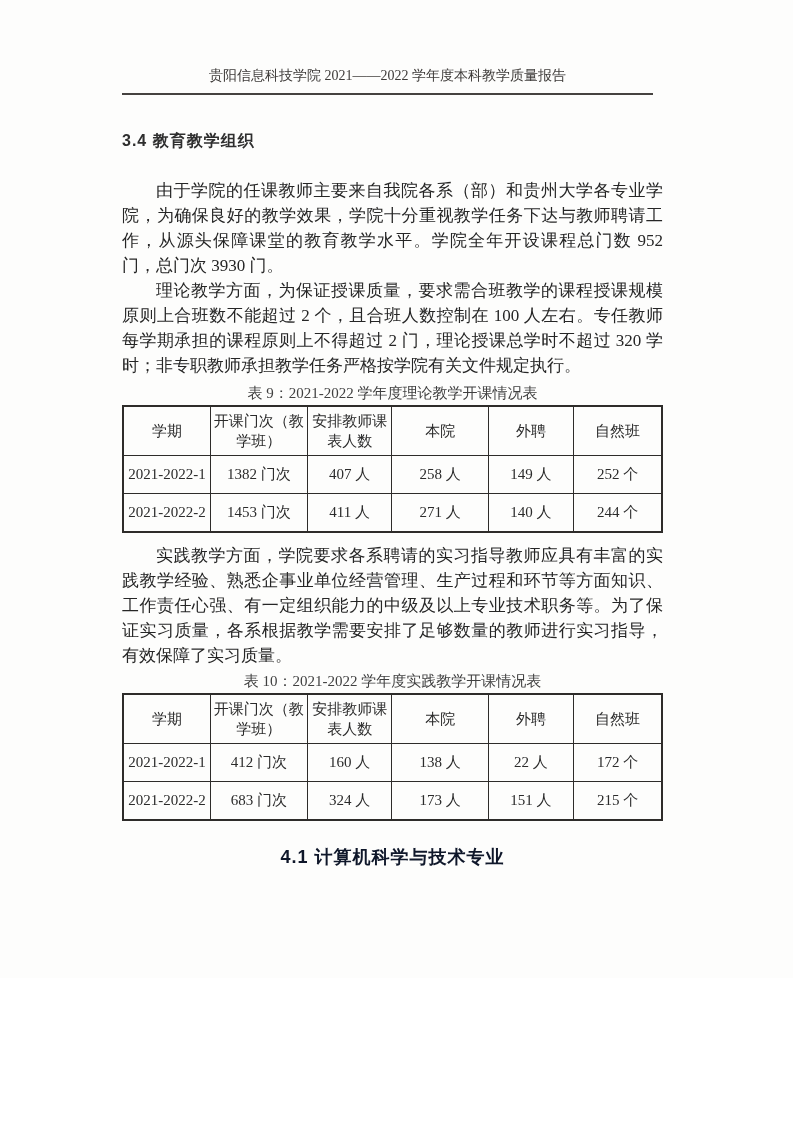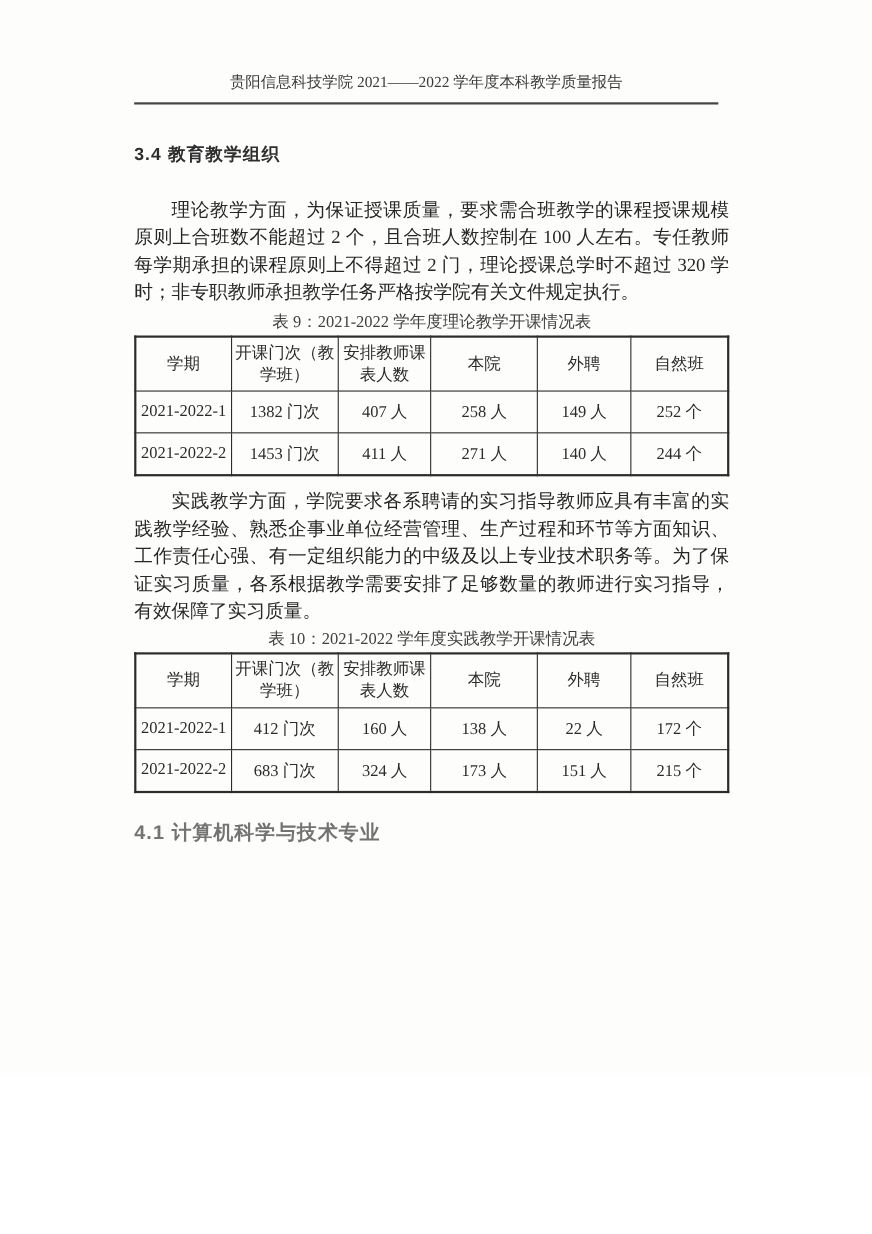--- a/index.html
+++ b/index.html
@@ -44,22 +44,23 @@
     letter-spacing: 1px;
     color: #2e2e2e;
     margin: 16px 0 24px 0;
   }
   .h-minor {
     font-family: "Liberation Sans", sans-serif;
     font-weight: 600;
     font-size: 18px;
     line-height: 24px;
     letter-spacing: 1px;
-    color: #737373;
+    color: #0f172a;
     margin: 24px 0 0 0;
+    text-align: center;
   }
   .h-s4  { margin-top: 24px; margin-bottom: 0; }
   p.body {
     font-size: 17px;
     line-height: 25px;
     text-align: justify;
     text-indent: 2em;
     margin: 0;
     color: #262626;
   }
@@ -113,20 +114,21 @@
 <div class="page">
 
   <div class="running-header">
     <span>贵阳信息科技学院 2021——2022 学年度本科教学质量报告</span>
   </div>
 
   <div class="content">
 
     <h2 class="h-major">3.4 教育教学组织</h2>
 
+    <p class="body">由于学院的任课教师主要来自我院各系（部）和贵州大学各专业学院，为确保良好的教学效果，学院十分重视教学任务下达与教师聘请工作，从源头保障课堂的教育教学水平。学院全年开设课程总门数 952 门，总门次 3930 门。</p>
     <p class="body">理论教学方面，为保证授课质量，要求需合班教学的课程授课规模原则上合班数不能超过 2 个，且合班人数控制在 100 人左右。专任教师每学期承担的课程原则上不得超过 2 门，理论授课总学时不超过 320 学时；非专职教师承担教学任务严格按学院有关文件规定执行。</p>
 
     <div class="table-caption">表 9：2021-2022 学年度理论教学开课情况表</div>
     <table class="data">
       <colgroup>
         <col style="width:16.2%">
           <col style="width:18%">
           <col style="width:15.7%">
         <col style="width:17.9%">
           <col style="width:15.8%">

